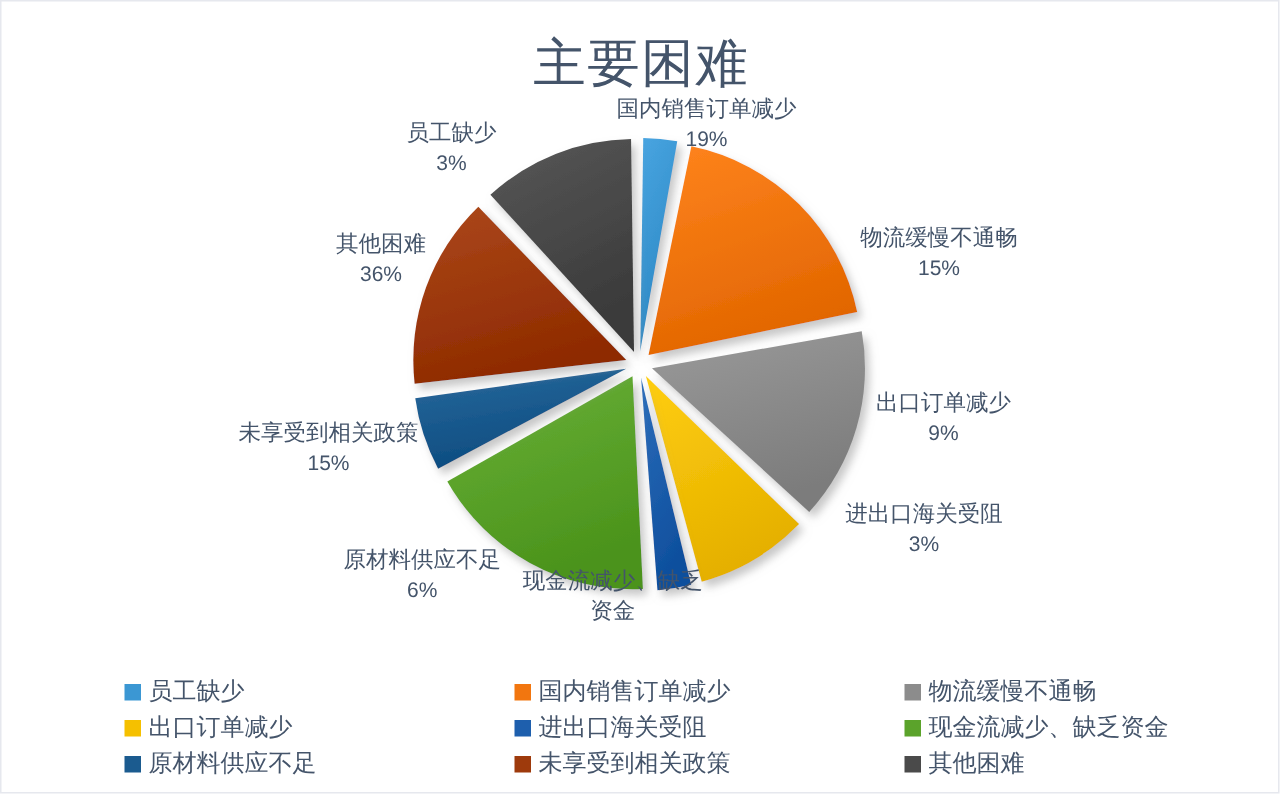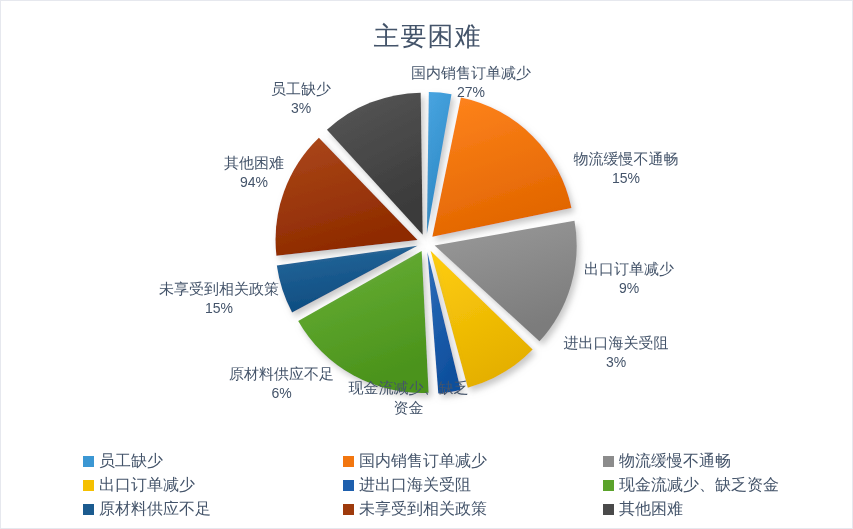--- a/index.html
+++ b/index.html
@@ -11,21 +11,21 @@
   }
   #chart-frame{
     position:absolute;left:0;top:0;width:853px;height:529px;
     background:#ffffff;
     border:1px solid #e6e8ee;
     box-sizing:border-box;
   }
   #chart-title{
     position:absolute;left:0;top:18px;width:853px;
     text-align:center;
-    font-size:26px;
+    font-size:35px;
     color:#44546a;
     letter-spacing:1px;
     white-space:nowrap;
   }
   #pie-area{
     position:absolute;left:255px;top:70px;width:340px;height:350px;
   }
   #pie-svg{display:block;width:340px;height:350px;}
 
   .data-label{
@@ -132,21 +132,21 @@
     </svg>
   </div>
 
   <div class="data-label" style="left:245px;top:78px;width:110px;">
     <span>员工缺少</span>
     <span class="pct">3%</span>
   </div>
 
   <div class="data-label" style="left:370px;top:62px;width:200px;">
     <span>国内销售订单减少</span>
-    <span class="pct">27%</span>
+    <span class="pct">19%</span>
   </div>
 
   <div class="data-label" style="left:545px;top:148px;width:160px;">
     <span>物流缓慢不通畅</span>
     <span class="pct">15%</span>
   </div>
 
   <div class="data-label" style="left:558px;top:258px;width:140px;">
     <span>出口订单减少</span>
     <span class="pct">9%</span>
@@ -166,21 +166,21 @@
     <span class="pct">6%</span>
   </div>
 
   <div class="data-label" style="left:133px;top:278px;width:170px;">
     <span>未享受到相关政策</span>
     <span class="pct">15%</span>
   </div>
 
   <div class="data-label" style="left:198px;top:152px;width:110px;">
     <span>其他困难</span>
-    <span class="pct">94%</span>
+    <span class="pct">36%</span>
   </div>
 
   <div id="legend">
     <div class="legend-row">
       <div class="legend-item">
         <span class="legend-swatch" style="background: rgb(59, 151, 211);"></span>
         <span class="legend-text">员工缺少</span>
       </div>
       <div class="legend-item">
         <span class="legend-swatch" style="background: rgb(242, 118, 15);"></span>

